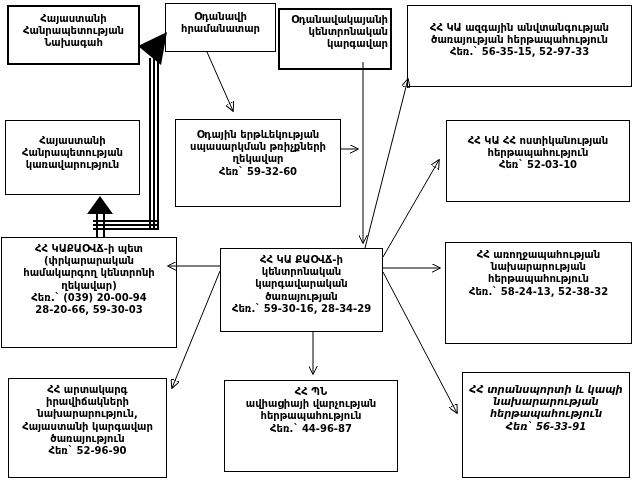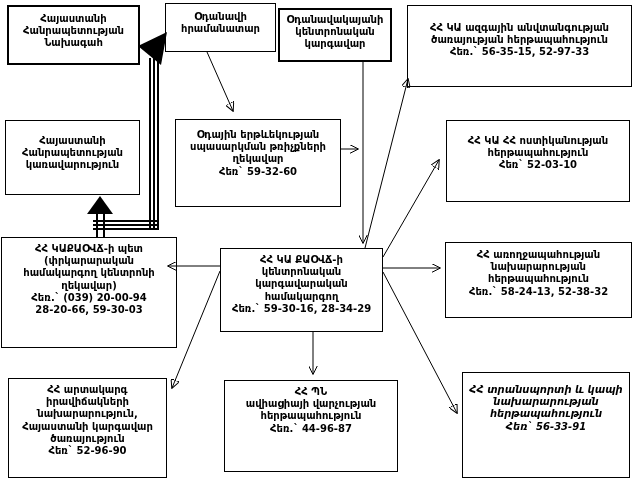--- a/index.html
+++ b/index.html
@@ -32,21 +32,21 @@
     <div>Հայաստանի</div>
     <div>Հանրապետության</div>
     <div>Նախագահ</div>
   </div>
 
   <div class="node" style="left:165px;top:3px;width:111px;height:49px;padding-top:7px;">
     <div>Օդանավի</div>
     <div>հրամանատար</div>
   </div>
 
-  <div class="node b2" style="left:278px;top:8px;width:114px;height:54px;padding-top:4px;">
+  <div class="node b2" style="left:278px;top:8px;width:114px;height:62px;padding-top:4px;text-align:right;">
     <div>Օդանավակայանի</div>
     <div>կենտրոնական</div>
     <div>կարգավար</div>
   </div>
 
   <div class="node" style="left:407px;top:5px;width:225px;height:82px;padding-top:16px;">
     <div>ՀՀ ԿԱ ազգային անվտանգության</div>
     <div>ծառայության հերթապահություն</div>
     <div>Հեռ.` 56-35-15, 52-97-33</div>
   </div>
@@ -76,25 +76,25 @@
     <div>համակարգող կենտրոնի</div>
     <div>ղեկավար)</div>
     <div>Հեռ.` (039) 20-00-94</div>
     <div>28-20-66, 59-30-03</div>
   </div>
 
   <div class="node" style="left:220px;top:248px;width:163px;height:84px;padding-top:5px;">
     <div>ՀՀ ԿԱ ՔԱՕՎՃ-ի</div>
     <div>կենտրոնական</div>
     <div>կարգավարական</div>
-    <div>համակարգող</div>
+    <div>ծառայության</div>
     <div>Հեռ.` 59-30-16, 28-34-29</div>
   </div>
 
-  <div class="node" style="left:445px;top:242px;width:187px;height:76px;padding-top:6px;">
+  <div class="node" style="left:445px;top:242px;width:187px;height:102px;padding-top:6px;">
     <div>ՀՀ առողջապահության</div>
     <div>նախարարության</div>
     <div>հերթապահություն</div>
     <div>Հեռ.` 58-24-13, 52-38-32</div>
   </div>
 
   <div class="node" style="left:8px;top:378px;width:159px;height:100px;padding-top:5px;text-align:center;">
     <div>ՀՀ արտակարգ</div>
     <div>իրավիճակների</div>
     <div>նախարարություն,</div>

